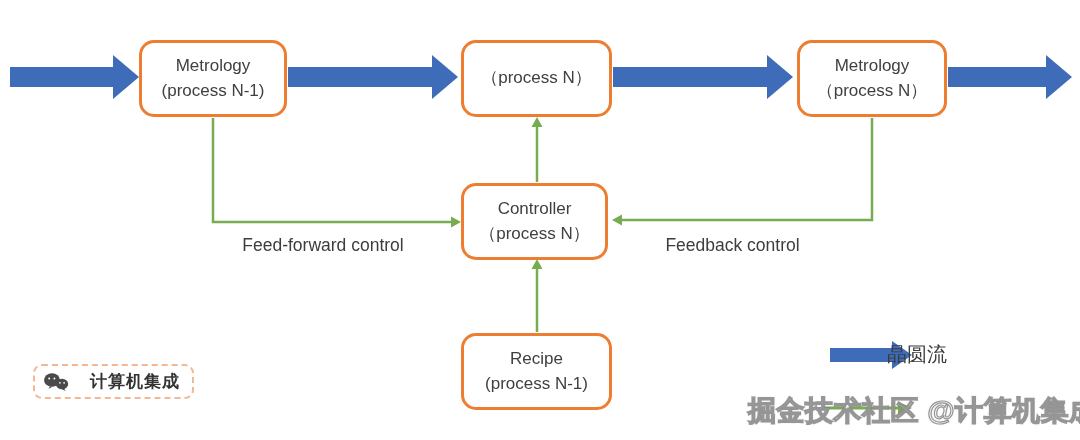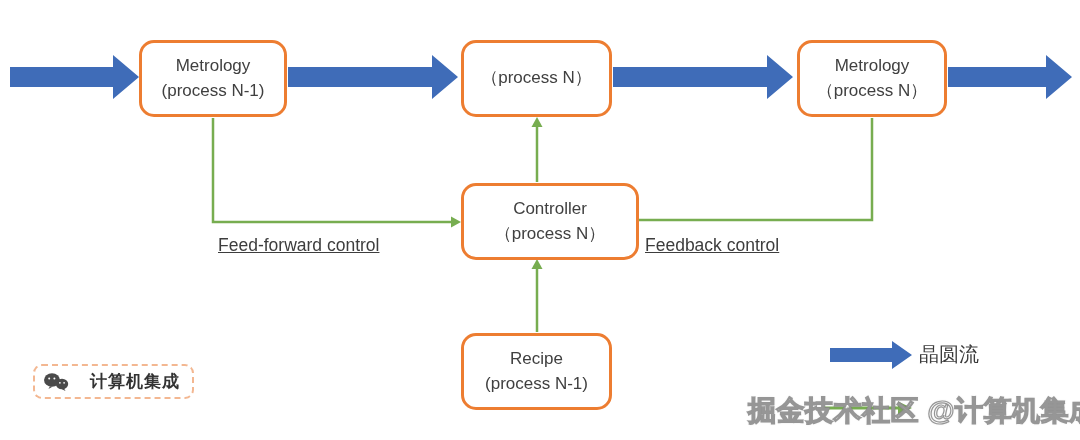--- a/index.html
+++ b/index.html
@@ -31,34 +31,34 @@
     display:flex;flex-direction:column;
     align-items:center;justify-content:center;
     color:var(--text);
     font-size:17px;line-height:1.45;
     text-align:center;
     z-index:2;
   }
   .node-metrology-prev{left:139px;top:40px;width:148px;height:77px;}
   .node-equipment    {left:461px;top:40px;width:151px;height:77px;}
   .node-metrology-cur{left:797px;top:40px;width:150px;height:77px;}
-  .node-controller   {left:461px;top:183px;width:178px;height:77px;}
+  .node-controller   {left:461px;top:183px;width:147px;height:77px;}
   .node-recipe       {left:461px;top:333px;width:151px;height:77px;text-align:center;}
   .flow-label{
     position:absolute;
     color:#3d3d3d;
     font-size:17.5px;
+    text-align:center;
     z-index:2;
     white-space:nowrap;
-    text-decoration:underline;
   }
   .label-feedforward{left:218px;top:235px;width:210px;}
   .label-feedback{left:645px;top:235px;width:175px;}
   .legend-label{
-    position:absolute;left:919px;top:341px;
+    position:absolute;left:887px;top:341px;
     color:#3a3a3a;font-size:20px;z-index:2;white-space:nowrap;
   }
   .badge{
     position:absolute;left:33px;top:364px;
     display:flex;align-items:center;gap:21px;
     padding:4px 12px 4px 8px;
     border:2px dashed var(--badge-border);
     border-radius:9px;
     background:rgba(255,255,255,0.6);
     z-index:3;

